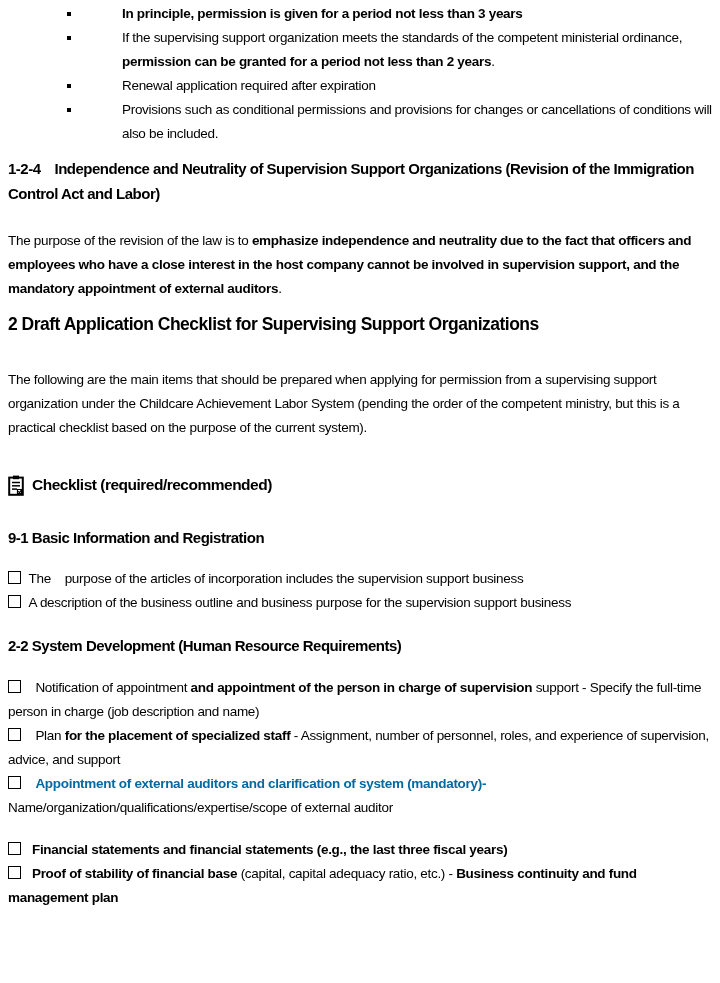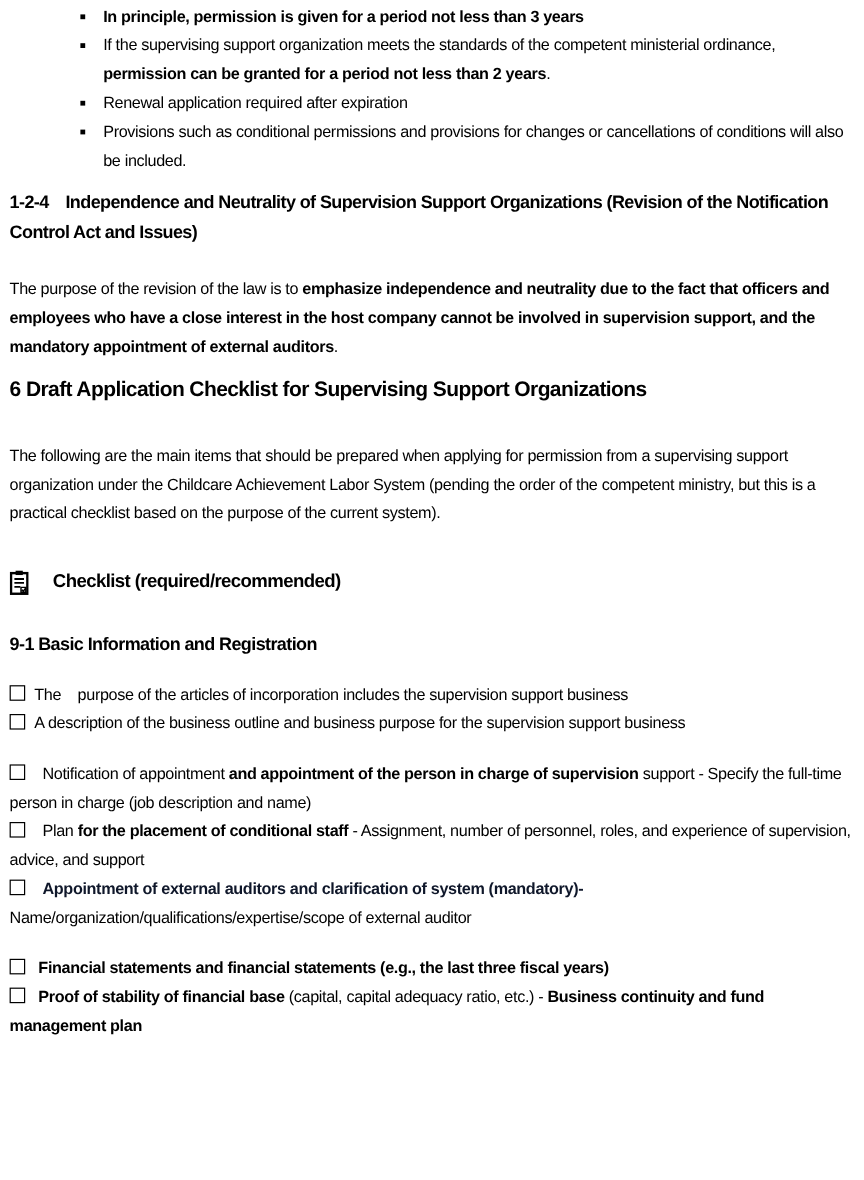--- a/index.html
+++ b/index.html
@@ -5,43 +5,43 @@
   html,body{margin:0;padding:0;}
   body{
     width:720px;height:983px;overflow:hidden;
     background:#ffffff;color:#000000;
     font-family:"Liberation Sans",sans-serif;
     font-size:13.5px;letter-spacing:-0.3px;
   }
   .doc{padding:0 8px;}
   .run{white-space:pre-wrap;}
   .b{font-weight:bold;}
-  .red{font-weight:bold;color:#0f172a;}
+  .red{font-weight:bold;color:#0369a1;}
 
   ul.bullets{list-style:none;margin:2px 0 0;padding:0 0 0 57px;}
-  ul.bullets li{display:flex;line-height:24px;}
+  ul.bullets li{display:flex;line-height:24px;gap:36px;}
   .bullet-marker{flex:0 0 21px;position:relative;}
   .bullet-marker::before{
     content:"";position:absolute;left:2px;top:10px;
     width:3.5px;height:3.5px;background:#000;
   }
   .li-text{flex:1;}
 
   h2,h3{margin:0;font-weight:bold;letter-spacing:-0.5px;}
   h3{font-size:15px;line-height:25px;}
   h2{font-size:17.5px;line-height:28px;}
   p{margin:0;line-height:24px;}
 
   #h124{margin-top:10px;}
   #para1{margin-top:23px;}
   #h2draft{margin-top:9px;}
   #para2{margin-top:30px;}
   .chk-header{
     margin-top:32px;line-height:26px;font-weight:bold;font-size:15.5px;
-    letter-spacing:-0.5px;display:flex;align-items:center;gap:20px;
+    letter-spacing:-0.5px;display:flex;align-items:center;gap:8px;
   }
   #h21{margin-top:27px;}
   #items21{margin-top:17px;}
   #h22{margin-top:18px;}
   #items22{margin-top:18px;}
   #h23{margin-top:14px;}
   #items23{margin-top:18px;}
 
   .item{line-height:24px;}
   .cb{
@@ -71,25 +71,25 @@
     <li>
       <span class="bullet-marker"></span>
       <span class="li-text"><span class="run">Renewal application required after expiration</span></span>
     </li>
     <li>
       <span class="bullet-marker"></span>
       <span class="li-text"><span class="run">Provisions such as conditional permissions and provisions for changes or cancellations of conditions will also be included.</span></span>
     </li>
   </ul>
 
-  <h3 id="h124"><span class="hnum">1-2-4</span><span class="run">Independence and Neutrality of Supervision Support Organizations (Revision of the Notification Control Act and Issues)</span></h3>
+  <h3 id="h124"><span class="hnum">1-2-4</span><span class="run">Independence and Neutrality of Supervision Support Organizations (Revision of the Immigration Control Act and Labor)</span></h3>
 
   <p id="para1"><span class="run">The purpose of the revision of the law is to </span><span class="run b">emphasize independence and neutrality due to the fact that officers and employees who have a close interest in the host company cannot be involved in supervision support, and the mandatory appointment of external auditors</span><span class="run">.</span></p>
 
-  <h2 id="h2draft">6 Draft Application Checklist for Supervising Support Organizations</h2>
+  <h2 id="h2draft">2 Draft Application Checklist for Supervising Support Organizations</h2>
 
   <p id="para2">The following are the main items that should be prepared when applying for permission from a supervising support organization under the Childcare Achievement Labor System (pending the order of the competent ministry, but this is a practical checklist based on the purpose of the current system).</p>
 
   <div class="chk-header">
     <span class="chk-icon">
       <svg width="16" height="21" viewBox="0 0 16 21">
         <rect x="1.2" y="2.6" width="13.6" height="17.2" fill="none" stroke="#000" stroke-width="2"></rect>
         <rect x="5" y="0.6" width="6" height="3.6" fill="#000"></rect>
         <line x1="4" y1="7.5" x2="12" y2="7.5" stroke="#000" stroke-width="1.5"></line>
         <line x1="4" y1="10.8" x2="12" y2="10.8" stroke="#000" stroke-width="1.5"></line>
@@ -104,27 +104,28 @@
 
   <div class="items" id="items21">
     <div class="item">
       <span class="cb"></span><span class="run">The    purpose of the articles of incorporation includes the supervision support business</span>
     </div>
     <div class="item">
       <span class="cb"></span><span class="run">A description of the business outline and business purpose for the supervision support business</span>
     </div>
   </div>
 
+  <h3 id="h22">2-2 System Development (Human Resource Requirements)</h3>
 
   <div class="items" id="items22">
     <div class="item">
       <span class="cb"></span><span class="run">  Notification of appointment </span><span class="run b">and appointment of the person in charge of supervision</span><span class="run"> support - Specify the full-time person in charge (job description and name)</span>
     </div>
     <div class="item">
-      <span class="cb"></span><span class="run">  Plan </span><span class="run b">for the placement of conditional staff</span><span class="run"> - Assignment, number of personnel, roles, and experience of supervision, advice, and support</span>
+      <span class="cb"></span><span class="run">  Plan </span><span class="run b">for the placement of specialized staff</span><span class="run"> - Assignment, number of personnel, roles, and experience of supervision, advice, and support</span>
     </div>
     <div class="item">
       <span class="cb"></span><span class="run">  </span><span class="run red">Appointment of external auditors and clarification of system (mandatory)-</span><span class="run"> Name/organization/qualifications/expertise/scope of external auditor</span>
     </div>
   </div>
 
 
   <div class="items" id="items23">
     <div class="item">
       <span class="cb"></span><span class="run"> </span><span class="run b">Financial statements and financial statements (e.g., the last three fiscal years)</span>

